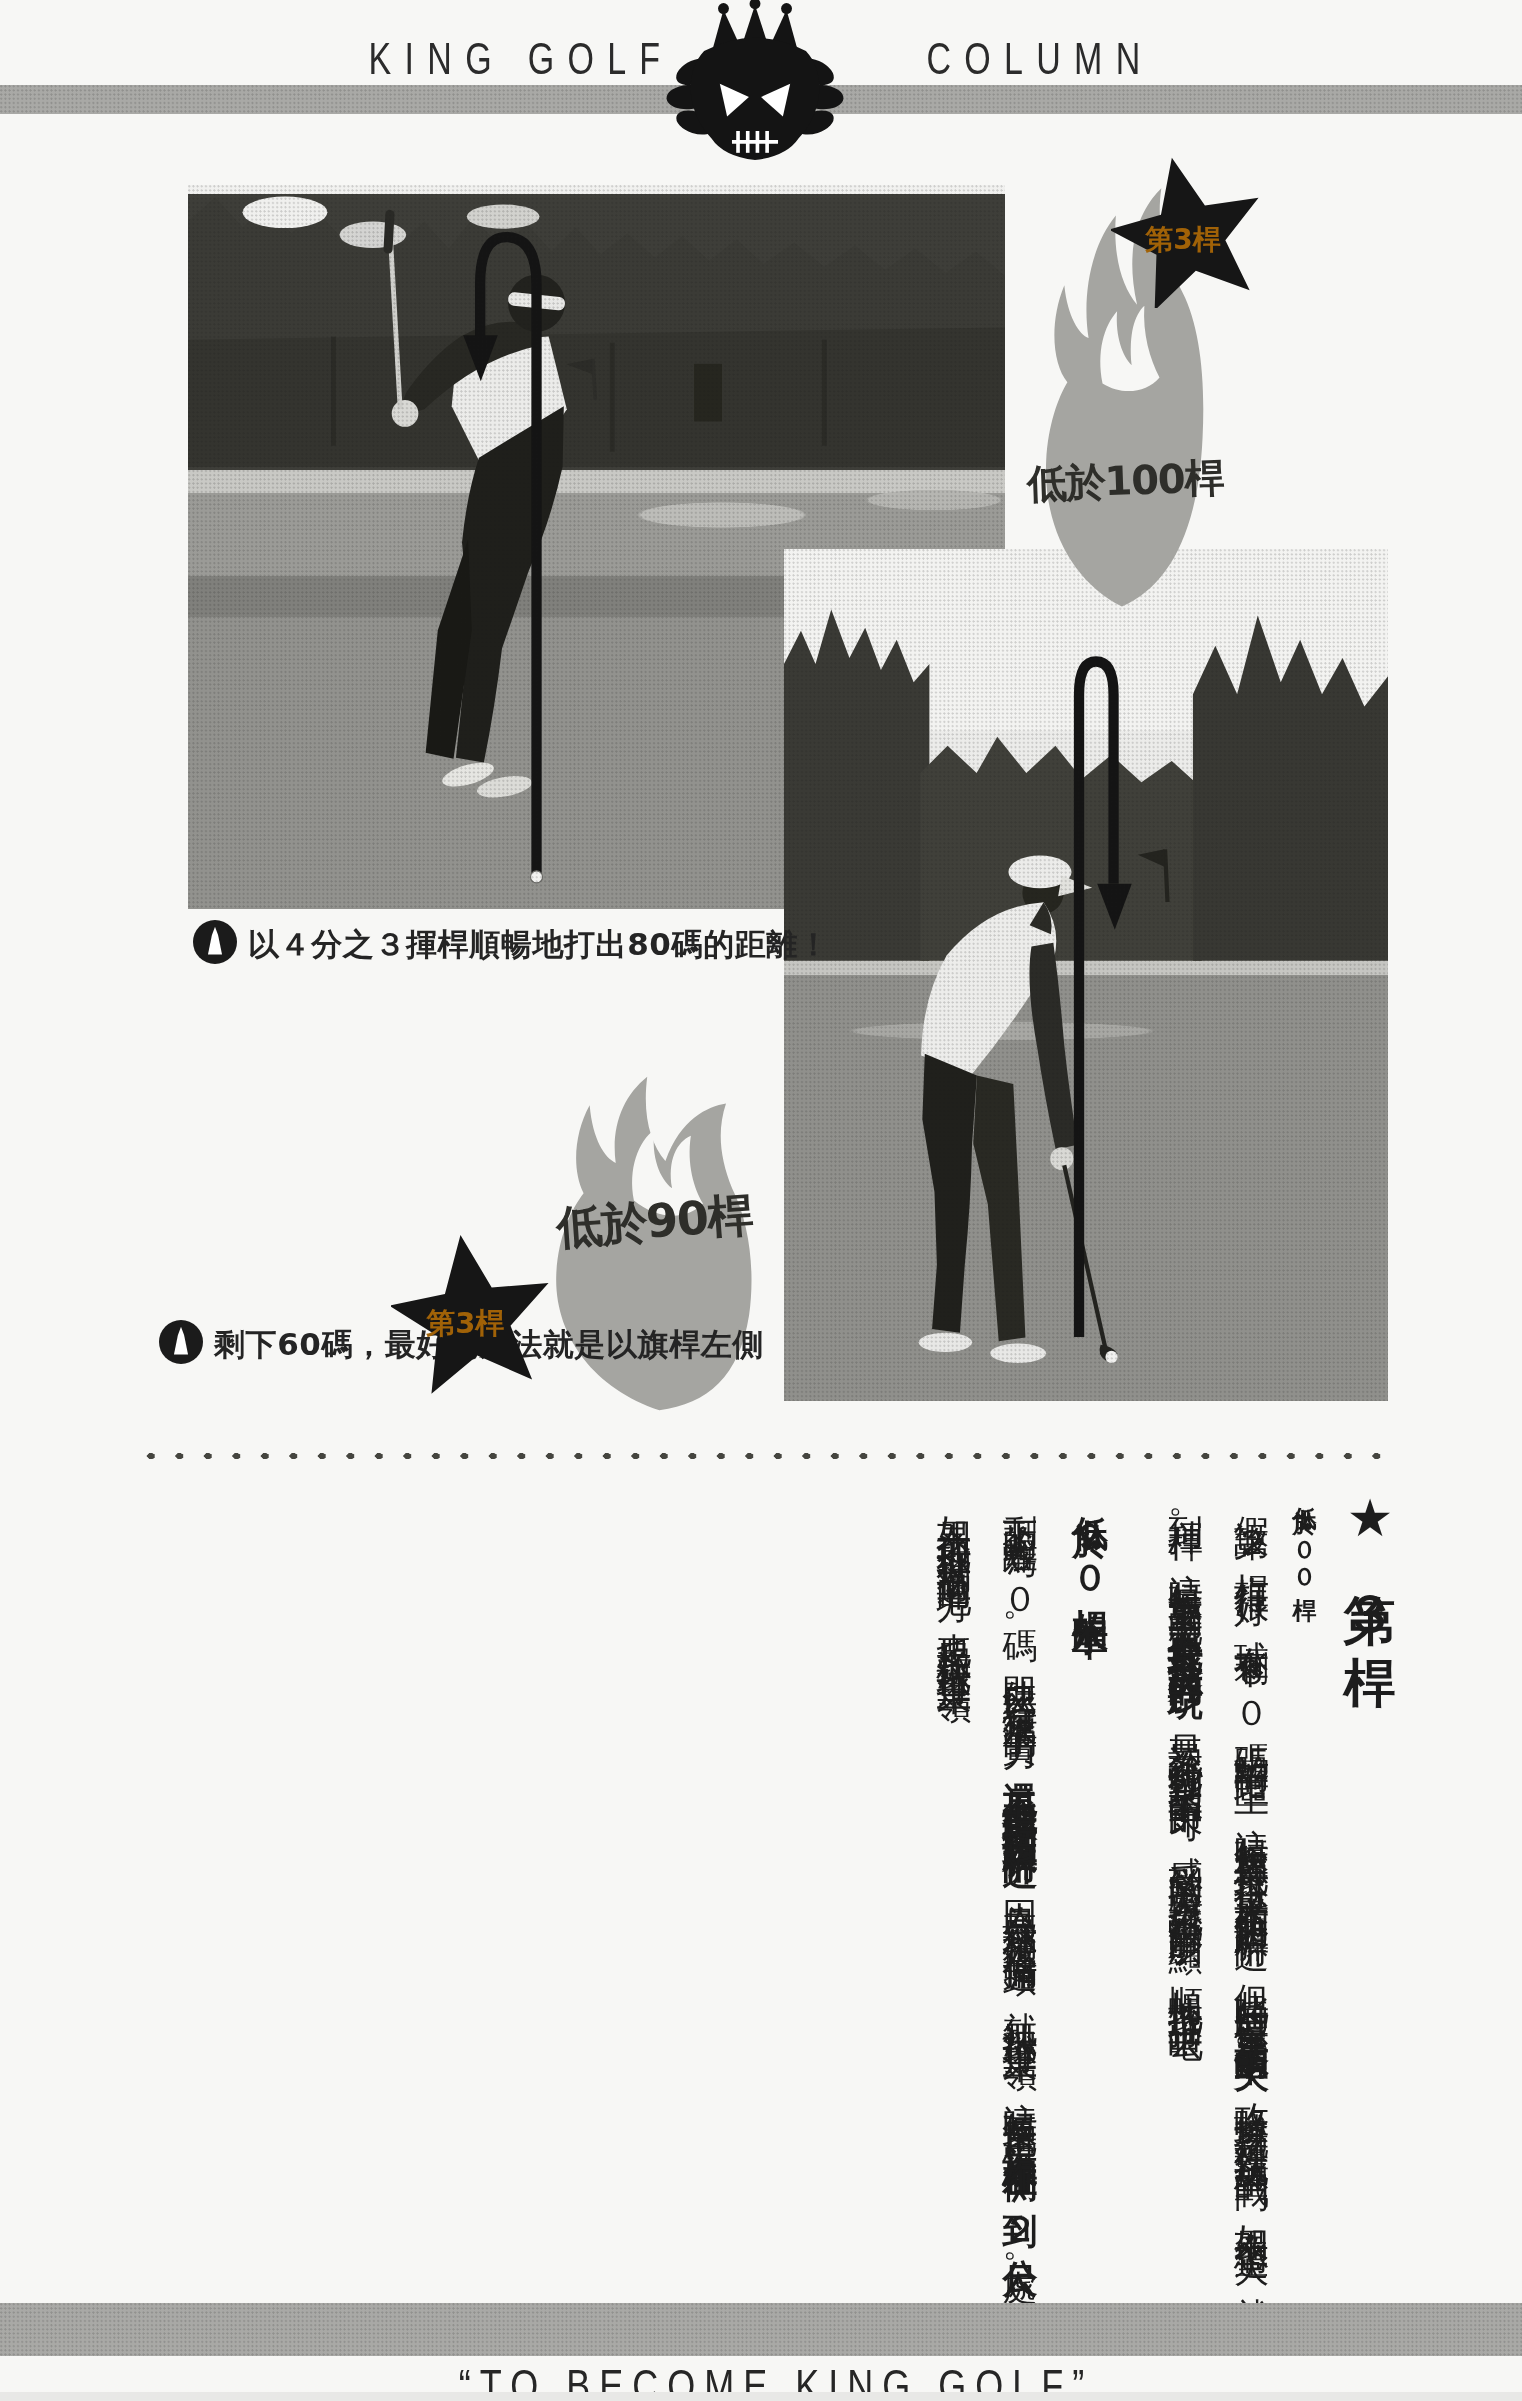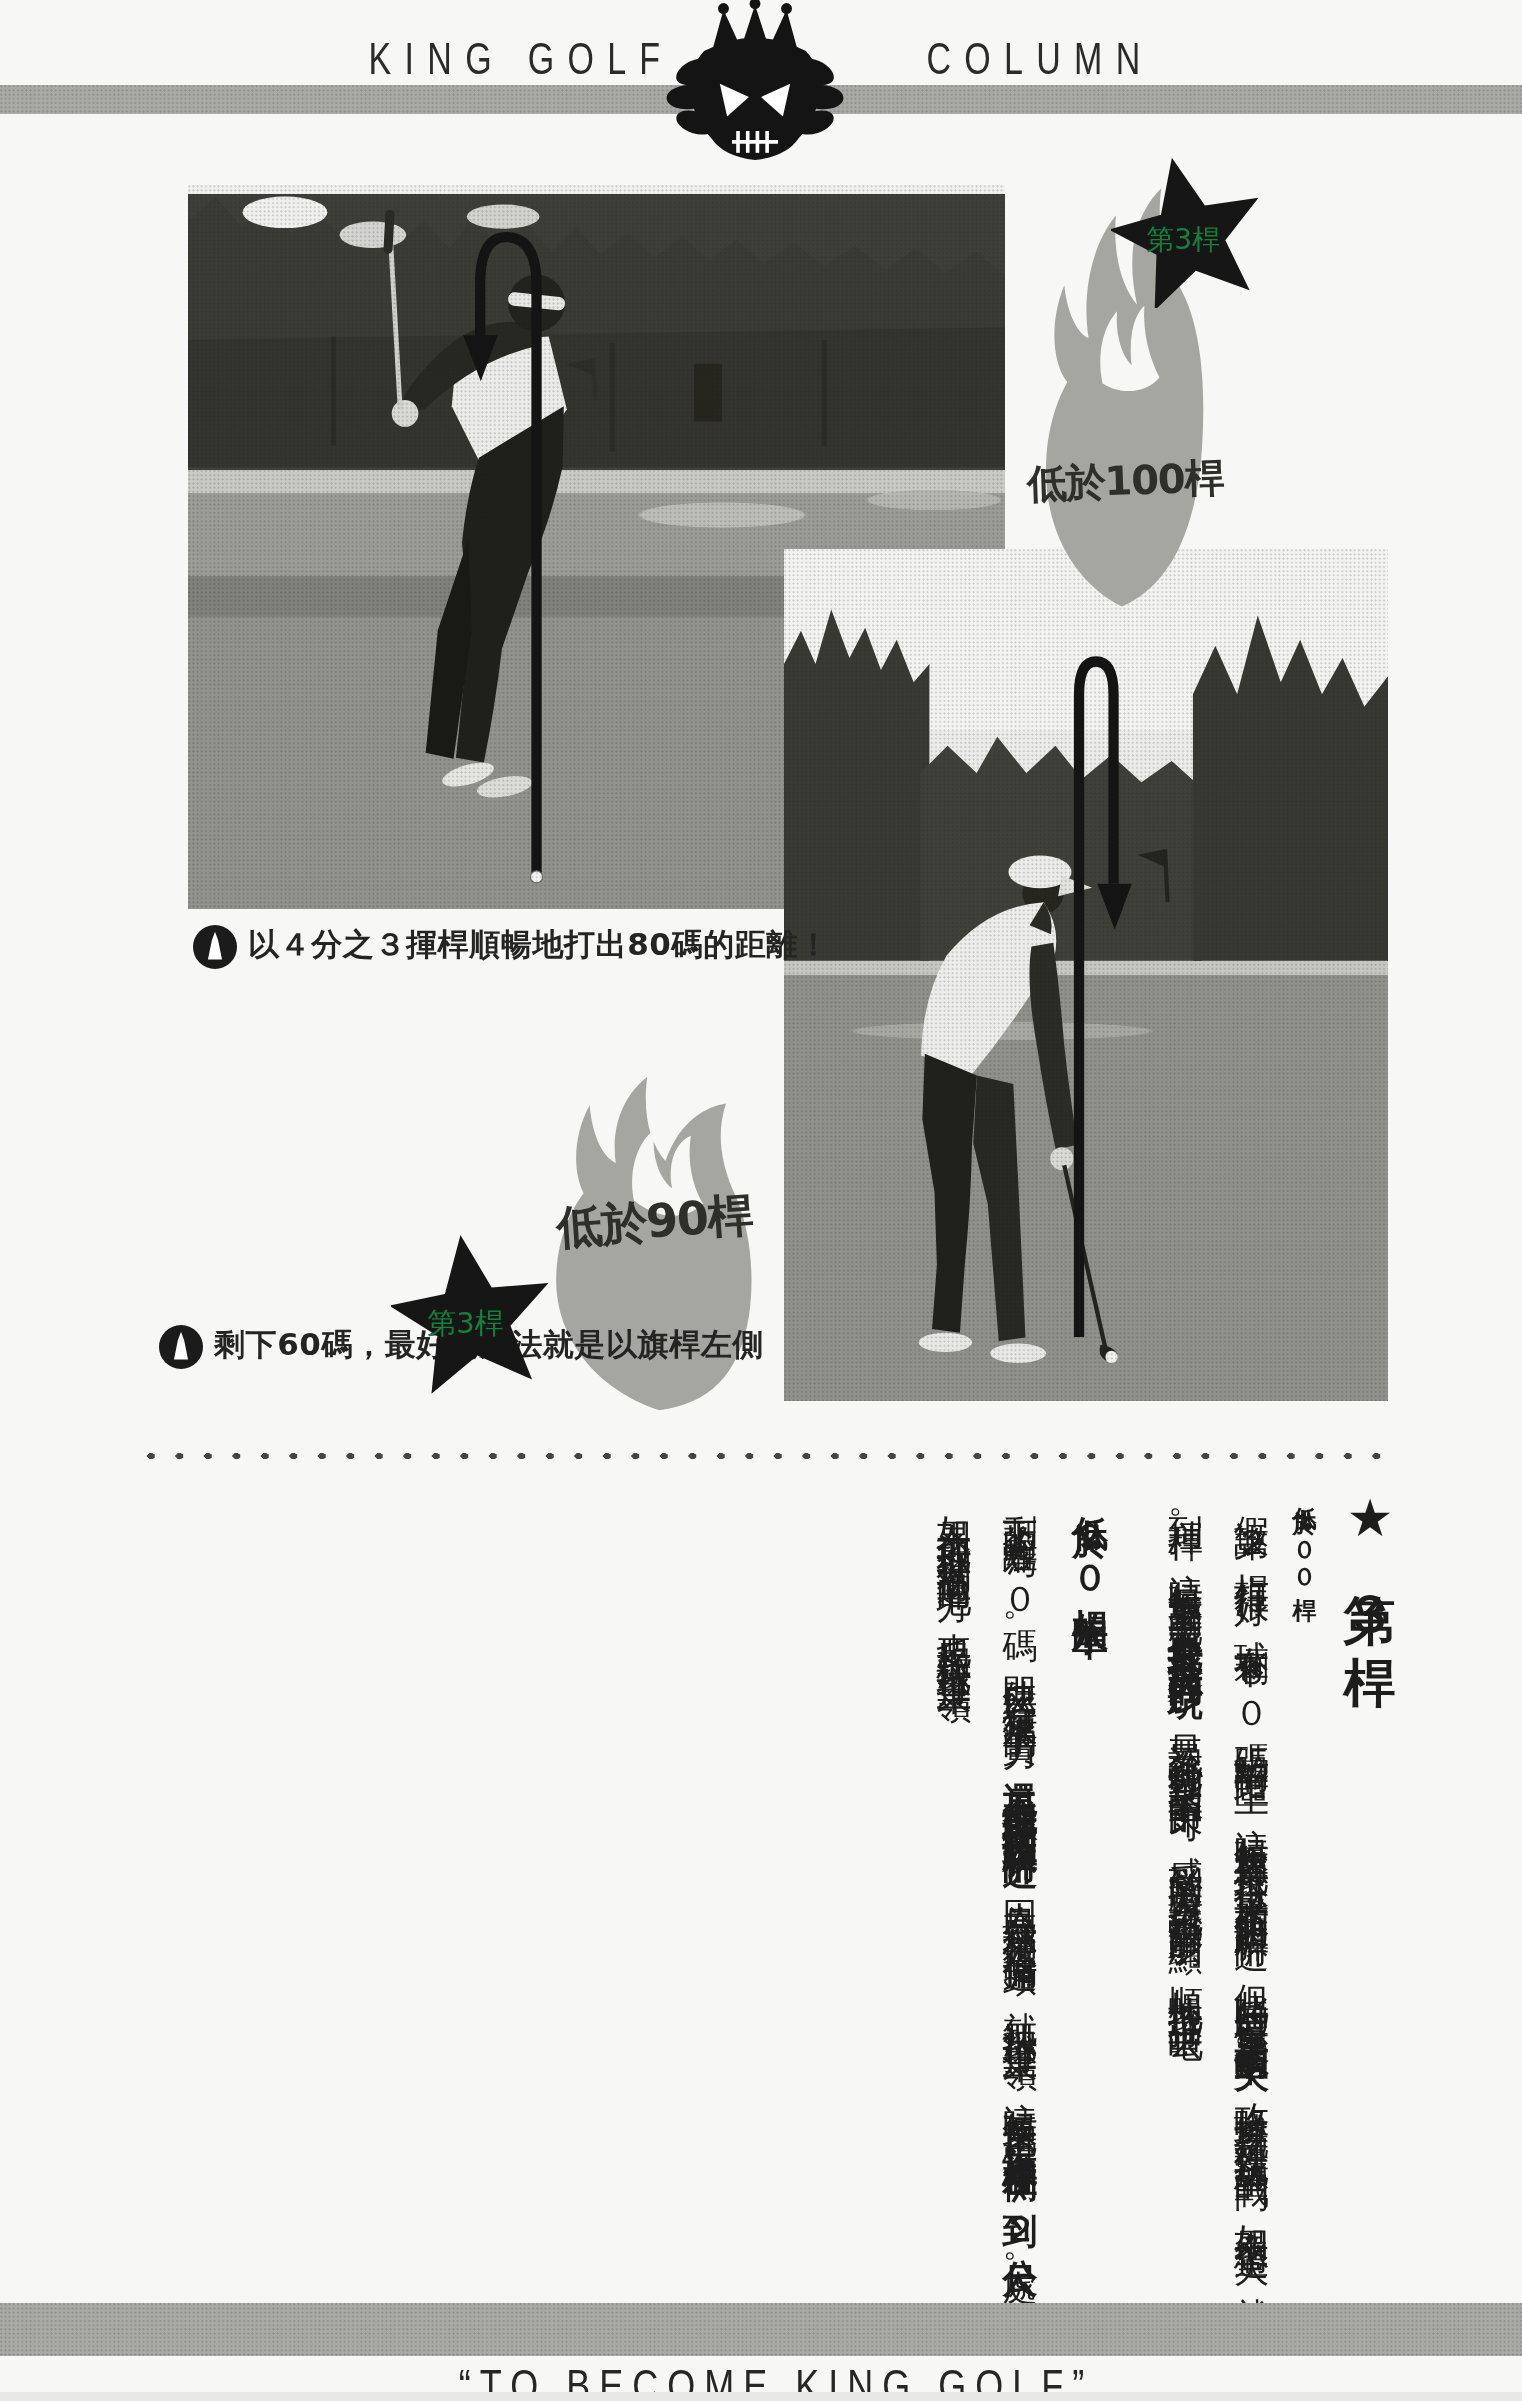--- a/index.html
+++ b/index.html
@@ -27,30 +27,30 @@
       linear-gradient(180deg,#f1f1ef 0 8.5px,#3e3e39 8.5px 285px,#c9c9c5 285px 308px,
         #9b9b97 308px 391px,#80807c 391px 432px,#92928e 432px 100%);}
   #photo2{left:784px;top:549px;width:604px;height:852px;z-index:2;
     background:
       radial-gradient(ellipse 243px 14.6px at 218px 482px, #a8a8a4 60%, transparent 63%),
       linear-gradient(180deg,#f3f3f1 0 182px,#ececea 182px 400px,#c6c6c2 400px 426px,#90908c 426px 100%);}
   .ph-svg{position:absolute;left:0;top:0;}
   
   .caption{font-size:31px;font-weight:700;color:#242424;letter-spacing:0.6px;
     line-height:49px;white-space:nowrap;z-index:3;}
-  .cap-row{display:flex;align-items:flex-end;gap:11px;}
+  .cap-row{display:flex;align-items:flex-start;gap:11px;}
   .cap-icon{width:44px;height:44px;border-radius:50%;background:#1b1b1b;position:relative;flex:0 0 auto;}
   .cap-icon::after{content:"";position:absolute;left:11px;top:5.5px;width:22px;height:31.5px;
     background:#ffffff;clip-path:polygon(50% 4%,64% 30%,82% 92%,18% 92%,36% 30%);}
   #caption1{left:193px;top:920px;}
   #caption2{left:159px;top:1320px;}
   #caption2 .line2{padding-left:72px;}
   
   .badge-star{z-index:4;}
-  .star-label{position:absolute;left:50%;top:50%;color:#15803d;font-weight:400;
+  .star-label{position:absolute;left:50%;top:50%;color:#a16207;font-weight:700;
     white-space:nowrap;}
   #star1 .star-label{transform:translate(-56%,-28%);font-size:28px;}
   #star2 .star-label{transform:translate(-58%,-26%);font-size:29px;}
   .flame-label{position:absolute;width:100%;text-align:center;font-weight:900;color:#2e2e2a;
     white-space:nowrap;z-index:5;}
   #flame1 .flame-label{top:272px;left:-3.6px;font-size:40px;transform:rotate(-2deg);letter-spacing:-1.2px;}
   #flame2 .flame-label{top:119px;left:0;font-size:46px;transform:rotate(-4deg);letter-spacing:-1.2px;}
   #flame1{left:1031px;top:182px;width:177px;height:432px;z-index:3;}
   #flame2{left:538px;top:1072px;width:233px;height:343px;z-index:3;}
   #star1{left:1111px;top:155px;width:153px;height:153px;}

